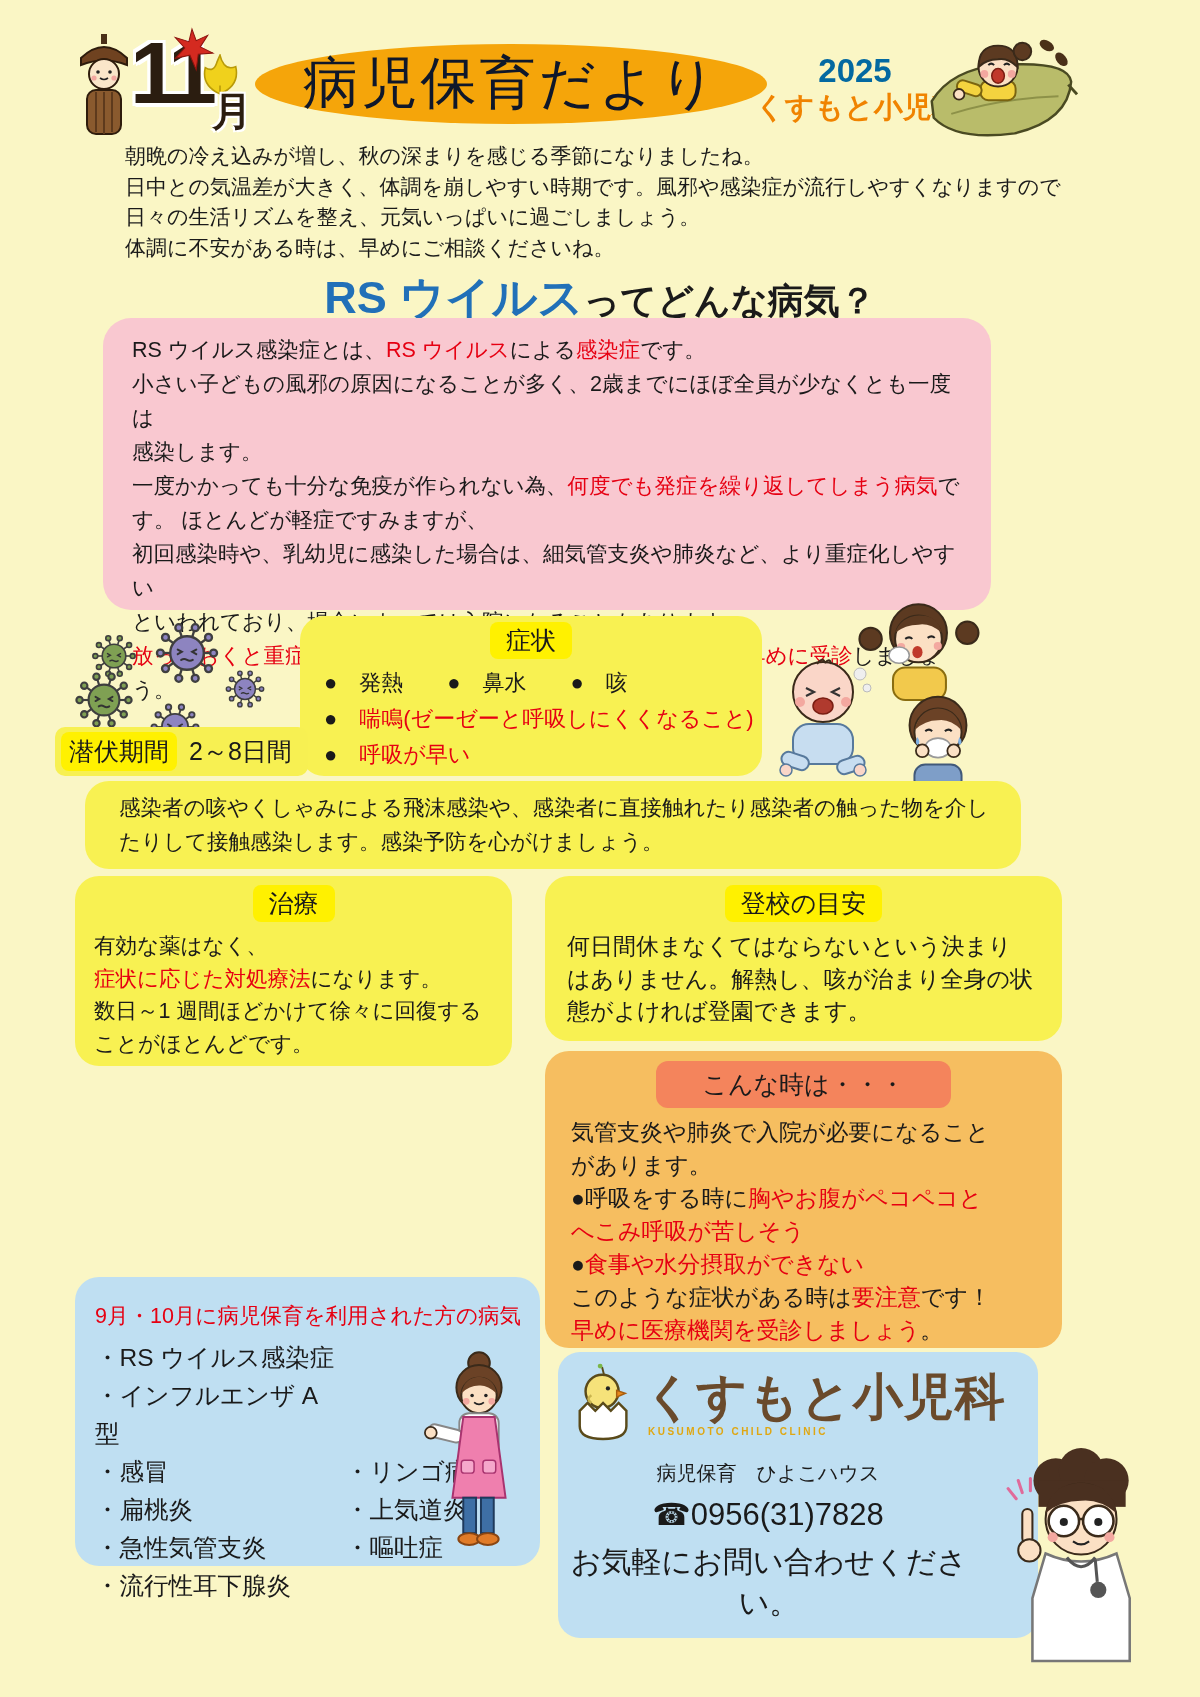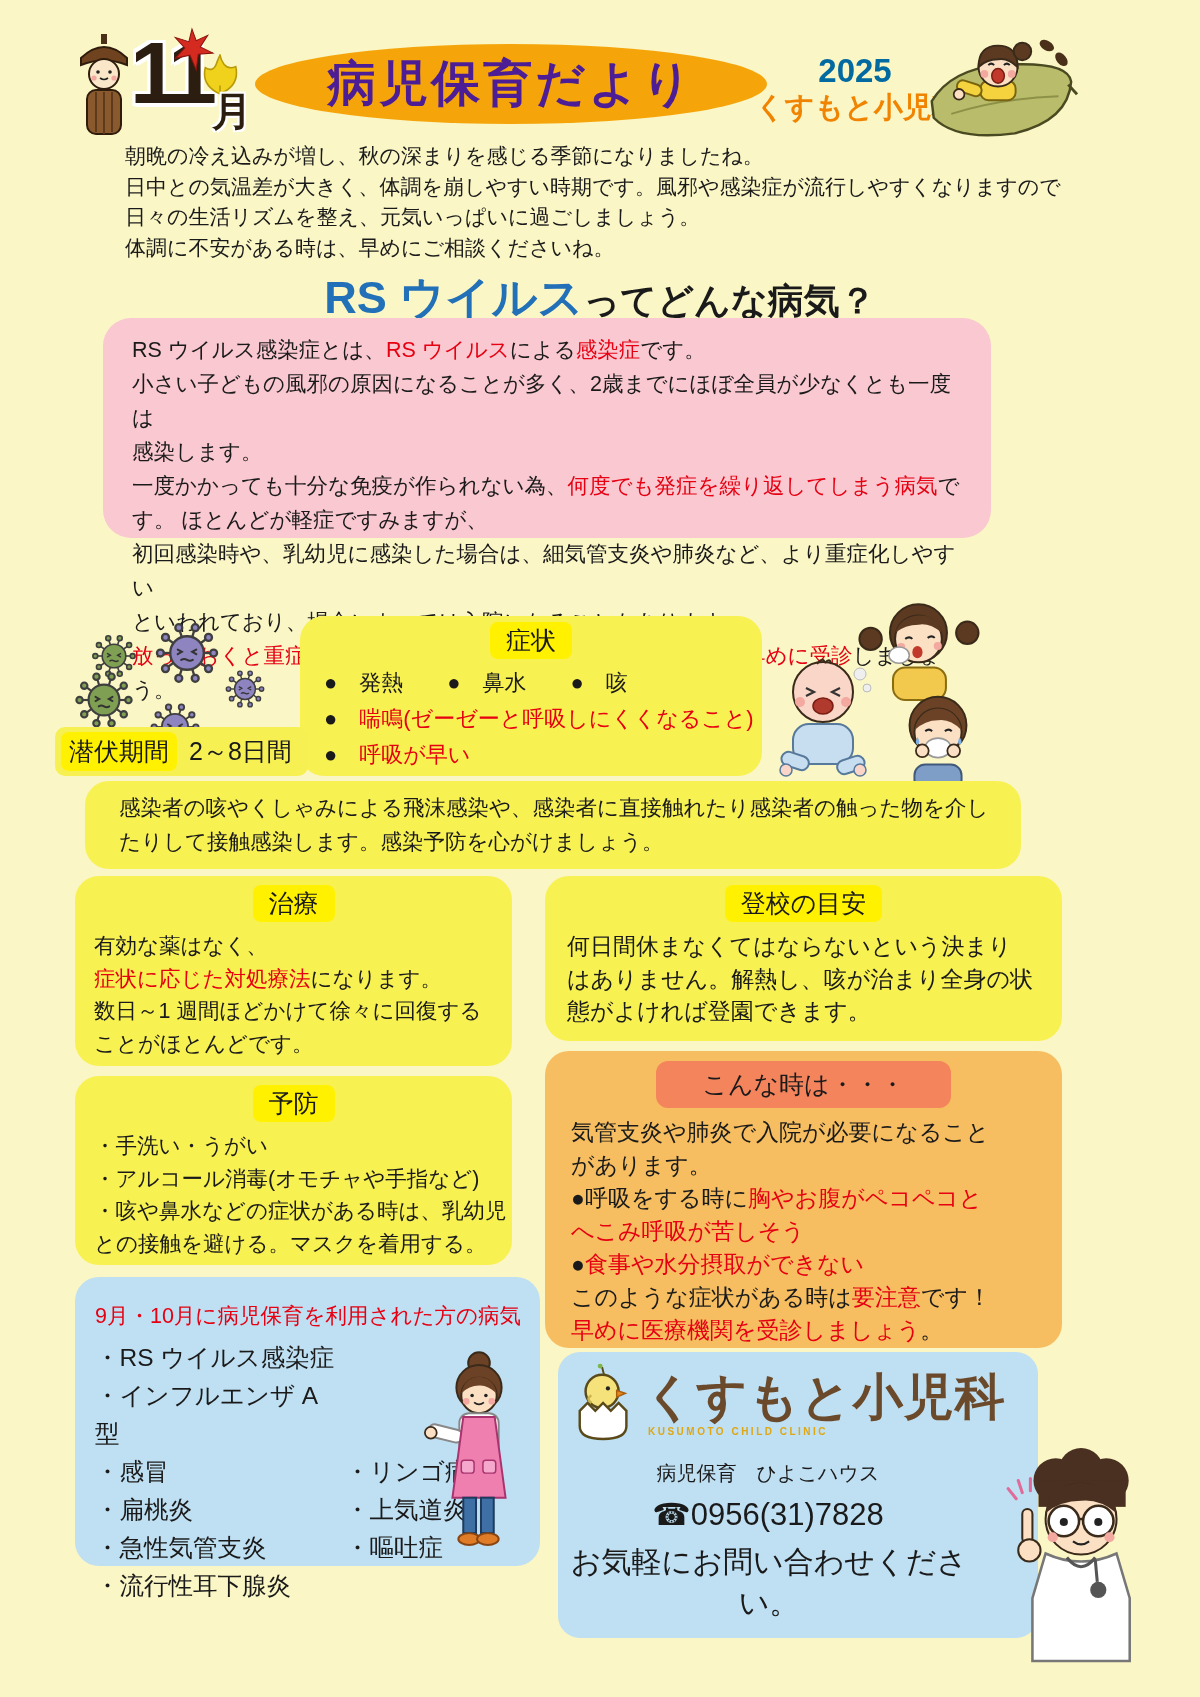--- a/index.html
+++ b/index.html
@@ -9,30 +9,30 @@
   .seg-red{color:#E60012;}
   .seg-blue{color:#2170B8;}
 
   
   .month-num{font-size:88px;font-weight:900;color:#2b1d10;letter-spacing:-6px;
     text-shadow:-3px -3px 0 #fff,3px -3px 0 #fff,-3px 3px 0 #fff,3px 3px 0 #fff,0 4px 0 #fff;}
   .month-kanji{font-size:40px;font-weight:900;color:#2b1d10;
     text-shadow:-2px -2px 0 #fff,2px -2px 0 #fff,-2px 2px 0 #fff,2px 2px 0 #fff;}
   .title-oval{left:255px;top:44px;width:512px;height:80px;background:#F5A50A;border-radius:50%;
     display:flex;align-items:center;justify-content:center;}
-  .title-oval .t{font-size:49px;font-weight:700;letter-spacing:3px;color:#4c1d95;}
+  .title-oval .t{font-size:56px;font-weight:400;letter-spacing:3px;color:#0f172a;}
   .year{left:770px;top:52px;width:170px;text-align:center;font-size:33px;font-weight:900;color:#0369a1;}
   .clinic-top{left:718px;top:88px;width:280px;text-align:center;font-size:29px;font-weight:900;color:#F08300;}
 
   .intro{left:125px;top:141px;width:960px;font-size:21px;line-height:30.5px;}
 
   .rs-heading{left:35px;top:268px;width:1130px;text-align:center;font-size:36px;font-weight:900;}
   .rs-heading .seg-blue{font-size:45px;}
 
-  .pinkbox{left:103px;top:318px;width:888px;height:220px;background:#F9C8D0;border-radius:28px;
+  .pinkbox{left:103px;top:318px;width:888px;height:292px;background:#F9C8D0;border-radius:28px;
     padding:15px 26px 0 29px;box-sizing:border-box;font-size:21.5px;line-height:34px;}
 
   .ybox{background:#F8F152;border-radius:24px;box-sizing:border-box;}
   .tagrow{text-align:center;}
   .tag{display:inline-block;background:#FFF100;border-radius:8px;padding:2px 16px;font-size:25px;}
 
   .sympbox{left:300px;top:616px;width:462px;height:160px;padding-top:6px;}
   .sympbox .rows{padding:6px 0 0 24px;font-size:22px;line-height:36px;}
 
   .incub{left:55px;top:727px;background:#F7F052;border-radius:10px;padding:5px 16px 5px 6px;
@@ -266,29 +266,20 @@
 
   <div class="abs ybox attendbox">
     <div class="tagrow"><span class="tag">登校の目安</span></div>
     <div class="lines">
       <div>何日間休まなくてはならないという決まり</div>
       <div>はありません。解熱し、咳が治まり全身の状</div>
       <div>態がよければ登園できます。</div>
     </div>
   </div>
 
-  <div class="abs ybox prevbox">
-    <div class="tagrow"><span class="tag">予防</span></div>
-    <div class="lines">
-      <div>・手洗い・うがい</div>
-      <div>・アルコール消毒(オモチャや手指など)</div>
-      <div>・咳や鼻水などの症状がある時は、乳幼児</div>
-      <div>との接触を避ける。マスクを着用する。</div>
-    </div>
-  </div>
 
   <div class="abs warnbox">
     <div class="tagrow"><span class="warn-tag">こんな時は・・・</span></div>
     <div class="lines">
       <div><span>気管支炎や肺炎で入院が必要になること</span></div>
       <div><span>があります。</span></div>
       <div><span>●呼吸をする時に</span><span class="seg-red">胸やお腹がペコペコと</span></div>
       <div><span class="seg-red">へこみ呼吸が苦しそう</span></div>
       <div><span>●</span><span class="seg-red">食事や水分摂取ができない</span></div>
       <div><span>このような症状がある時は</span><span class="seg-red">要注意</span><span>です！</span></div>

